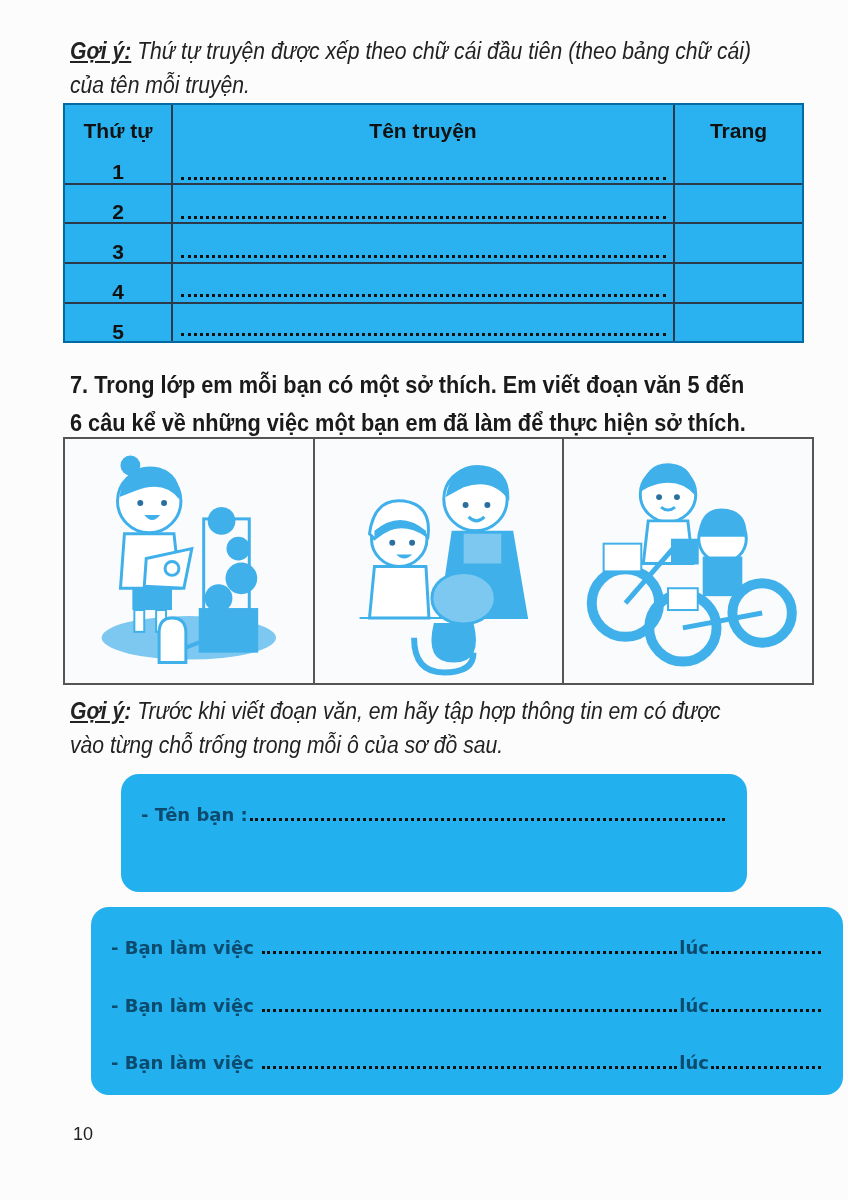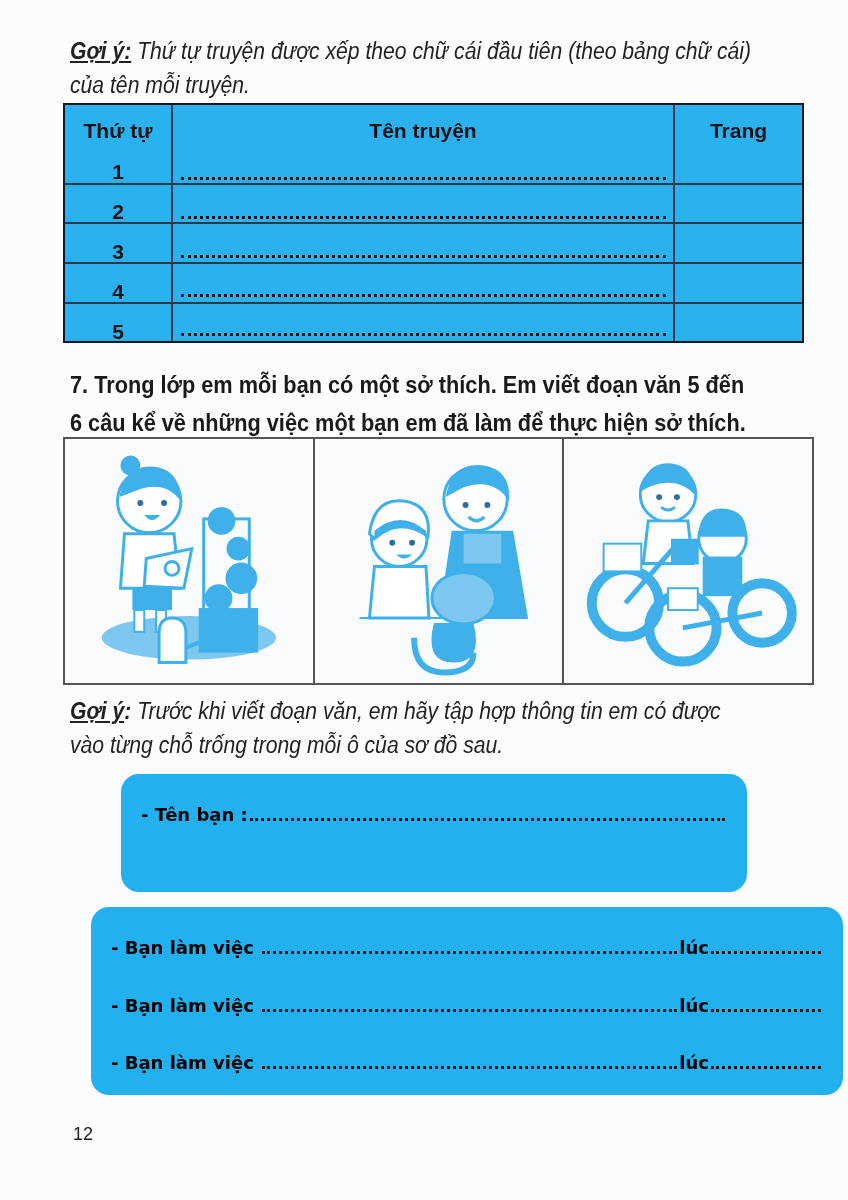--- a/index.html
+++ b/index.html
@@ -12,21 +12,21 @@
     font-size: 23px; font-style: italic; line-height: 34px; color: #222;
     transform: scaleX(0.92); transform-origin: left top;
   }
   .hint .lbl { font-weight: bold; text-decoration: underline; }
   #hint1 { top: 34px; width: 800px; }
   #hint2 { top: 694px; width: 800px; }
 
   
   .toc {
     position: absolute; left: 63px; top: 103px; width: 741px; height: 240px;
-    background: #29b2ef; border: 2px solid #0f172a; box-sizing: border-box;
+    background: #29b2ef; border: 2px solid #0369a1; box-sizing: border-box;
   }
   .toc .vline { position: absolute; top: 0; bottom: 0; width: 2px; background: #2a3a4a; }
   .toc .hline { position: absolute; left: 0; right: 0; height: 2px; background: #2a3a4a; }
   .toc .cell { position: absolute; display: flex; align-items: center; justify-content: center;
     font-weight: bold; font-size: 21px; color: #111; }
   .toc .num { font-size: 21px; }
   .toc .dots { position: absolute; left: 116px; width: 485px; height: 14px;
     border-bottom: 3px dotted #111; }
 
   .q7 {
@@ -38,21 +38,21 @@
   .pics {
     position: absolute; left: 63px; top: 437px; width: 751px; height: 248px;
     border: 2px solid #555; box-sizing: border-box; display: flex; background: #fafbfd;
   }
   .pic { flex: 1; position: relative; border-right: 2px solid #555; overflow: hidden; }
   .pic:last-child { border-right: none; }
   .pic svg { position: absolute; left: 0; top: 0; width: 100%; height: 100%; }
 
   .box {
     position: absolute; background: #22b0ef; border-radius: 18px;
-    font-family: "DejaVu Sans", sans-serif; font-weight: bold; color: #000000;
+    font-family: "DejaVu Sans", sans-serif; font-weight: bold; color: #0c4a6e;
   }
   #box1 { left: 121px; top: 774px; width: 626px; height: 118px; }
   #box2 { left: 91px; top: 907px; width: 752px; height: 188px; }
   .fieldrow { position: absolute; left: 20px; right: 20px; display: flex; align-items: baseline; font-size: 18px; }
   .fieldrow .fill { flex: 1; border-bottom: 3px dotted #111; margin: 0 2px; height: 12px; }
   .fieldrow .fill.short { flex: 0 0 110px; }
 
   .pageno { position: absolute; left: 73px; top: 1124px; font-size: 18px; color: #222; }
 </style>
 </head>
@@ -189,13 +189,13 @@
     <span class="fill short"></span>
   </div>
   <div class="fieldrow" style="top:145px">
     <span>- Bạn làm việc</span>
     <span class="fill" style="margin-left:8px"></span>
     <span>lúc</span>
     <span class="fill short"></span>
   </div>
 </div>
 
-<div class="pageno">12</div>
+<div class="pageno">10</div>
 
 </body></html>

